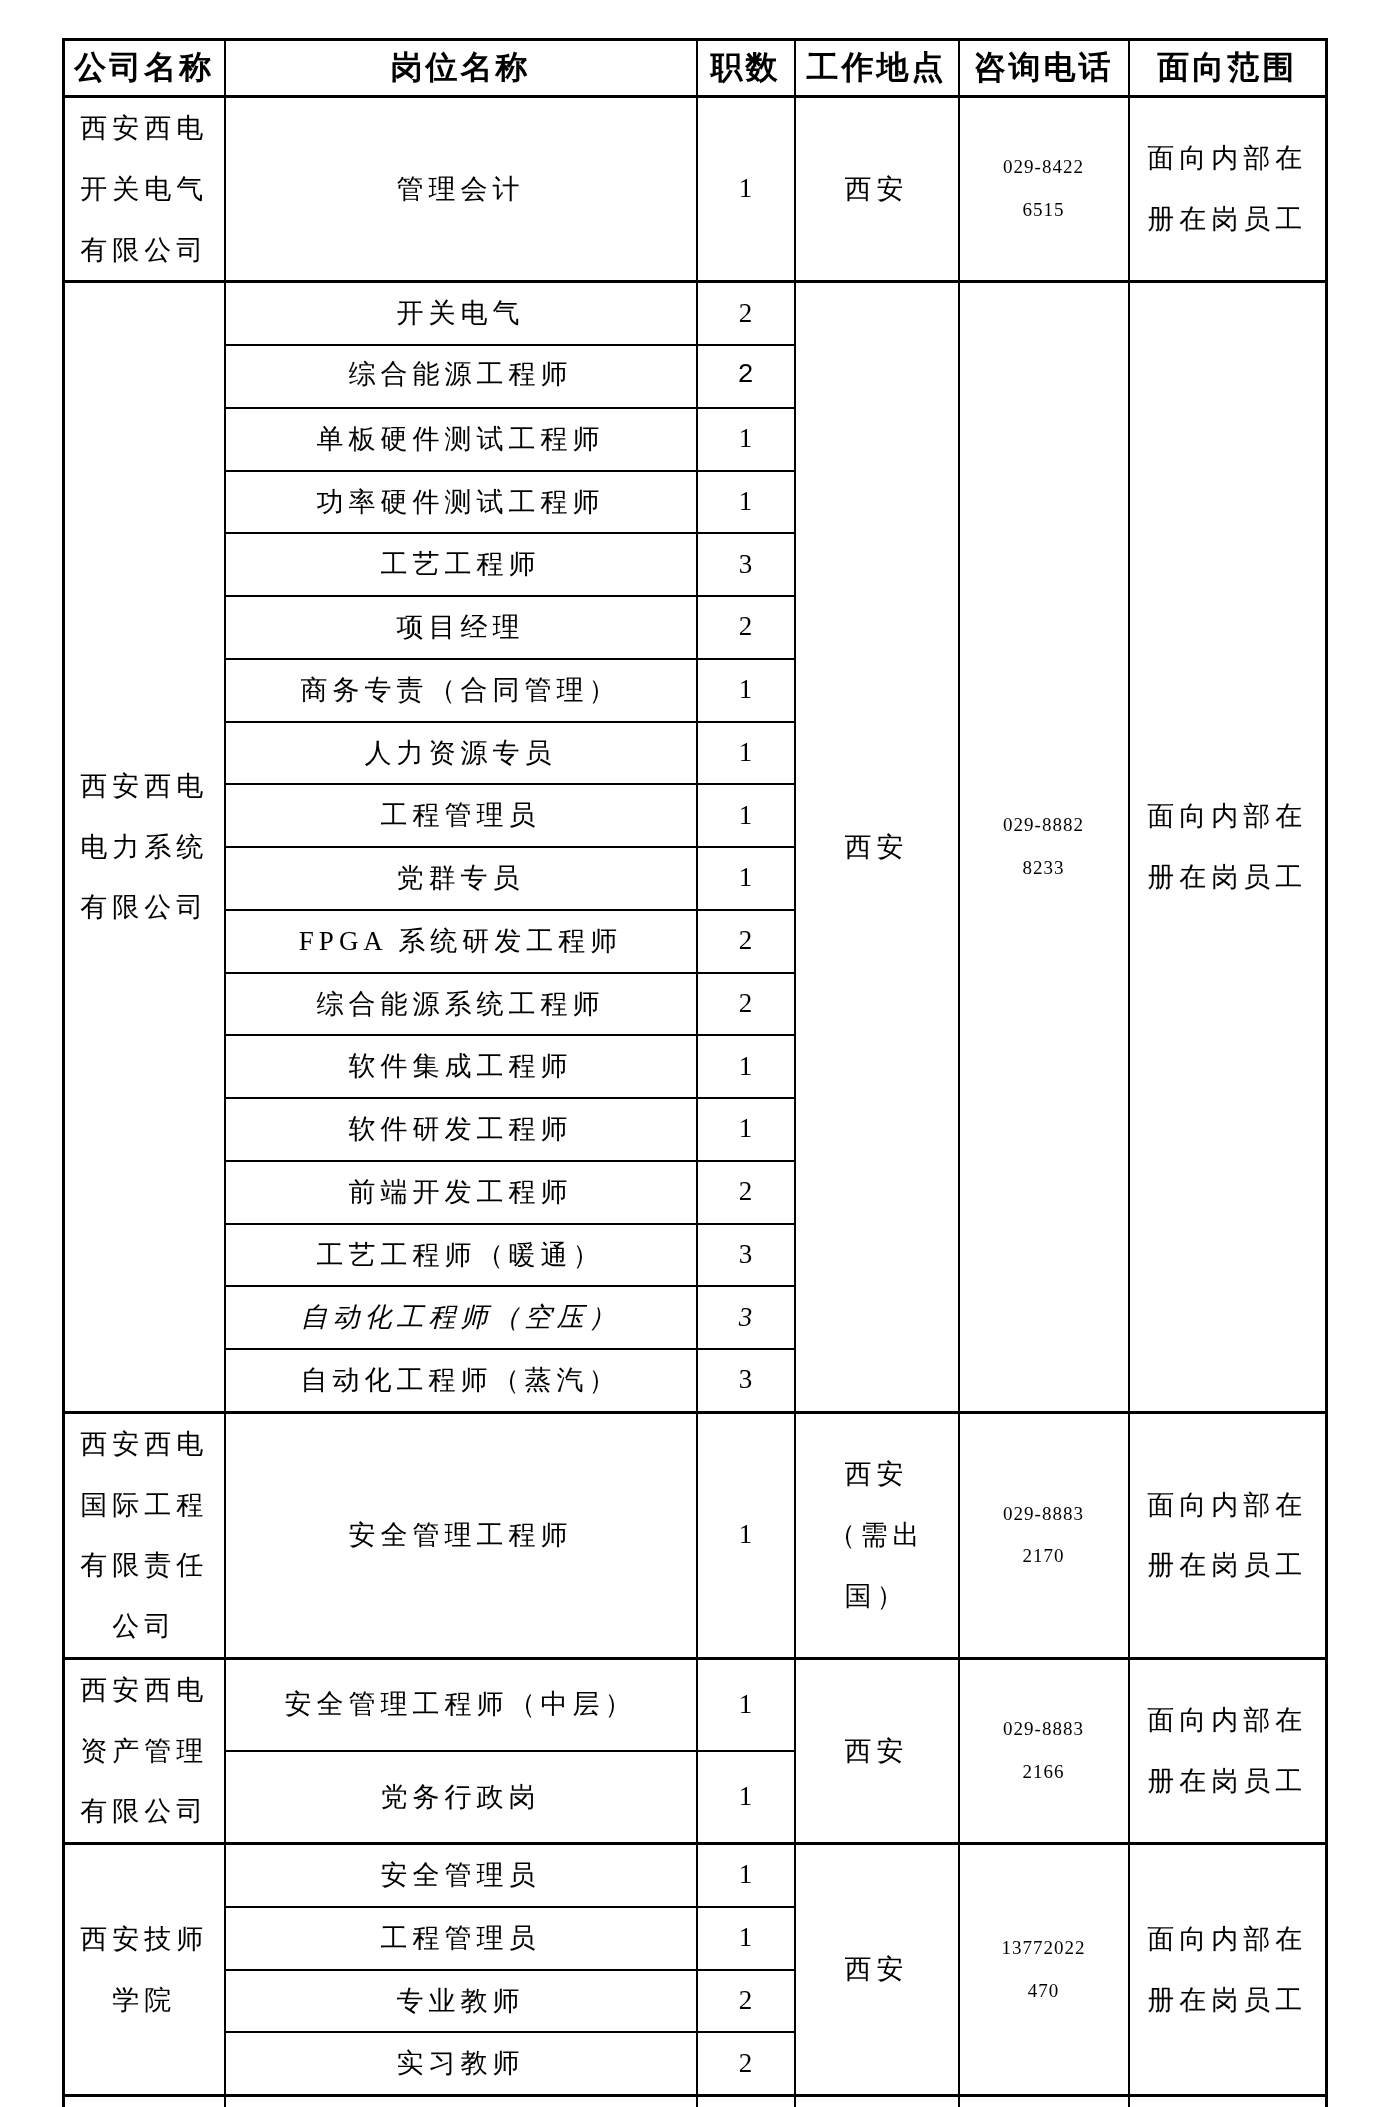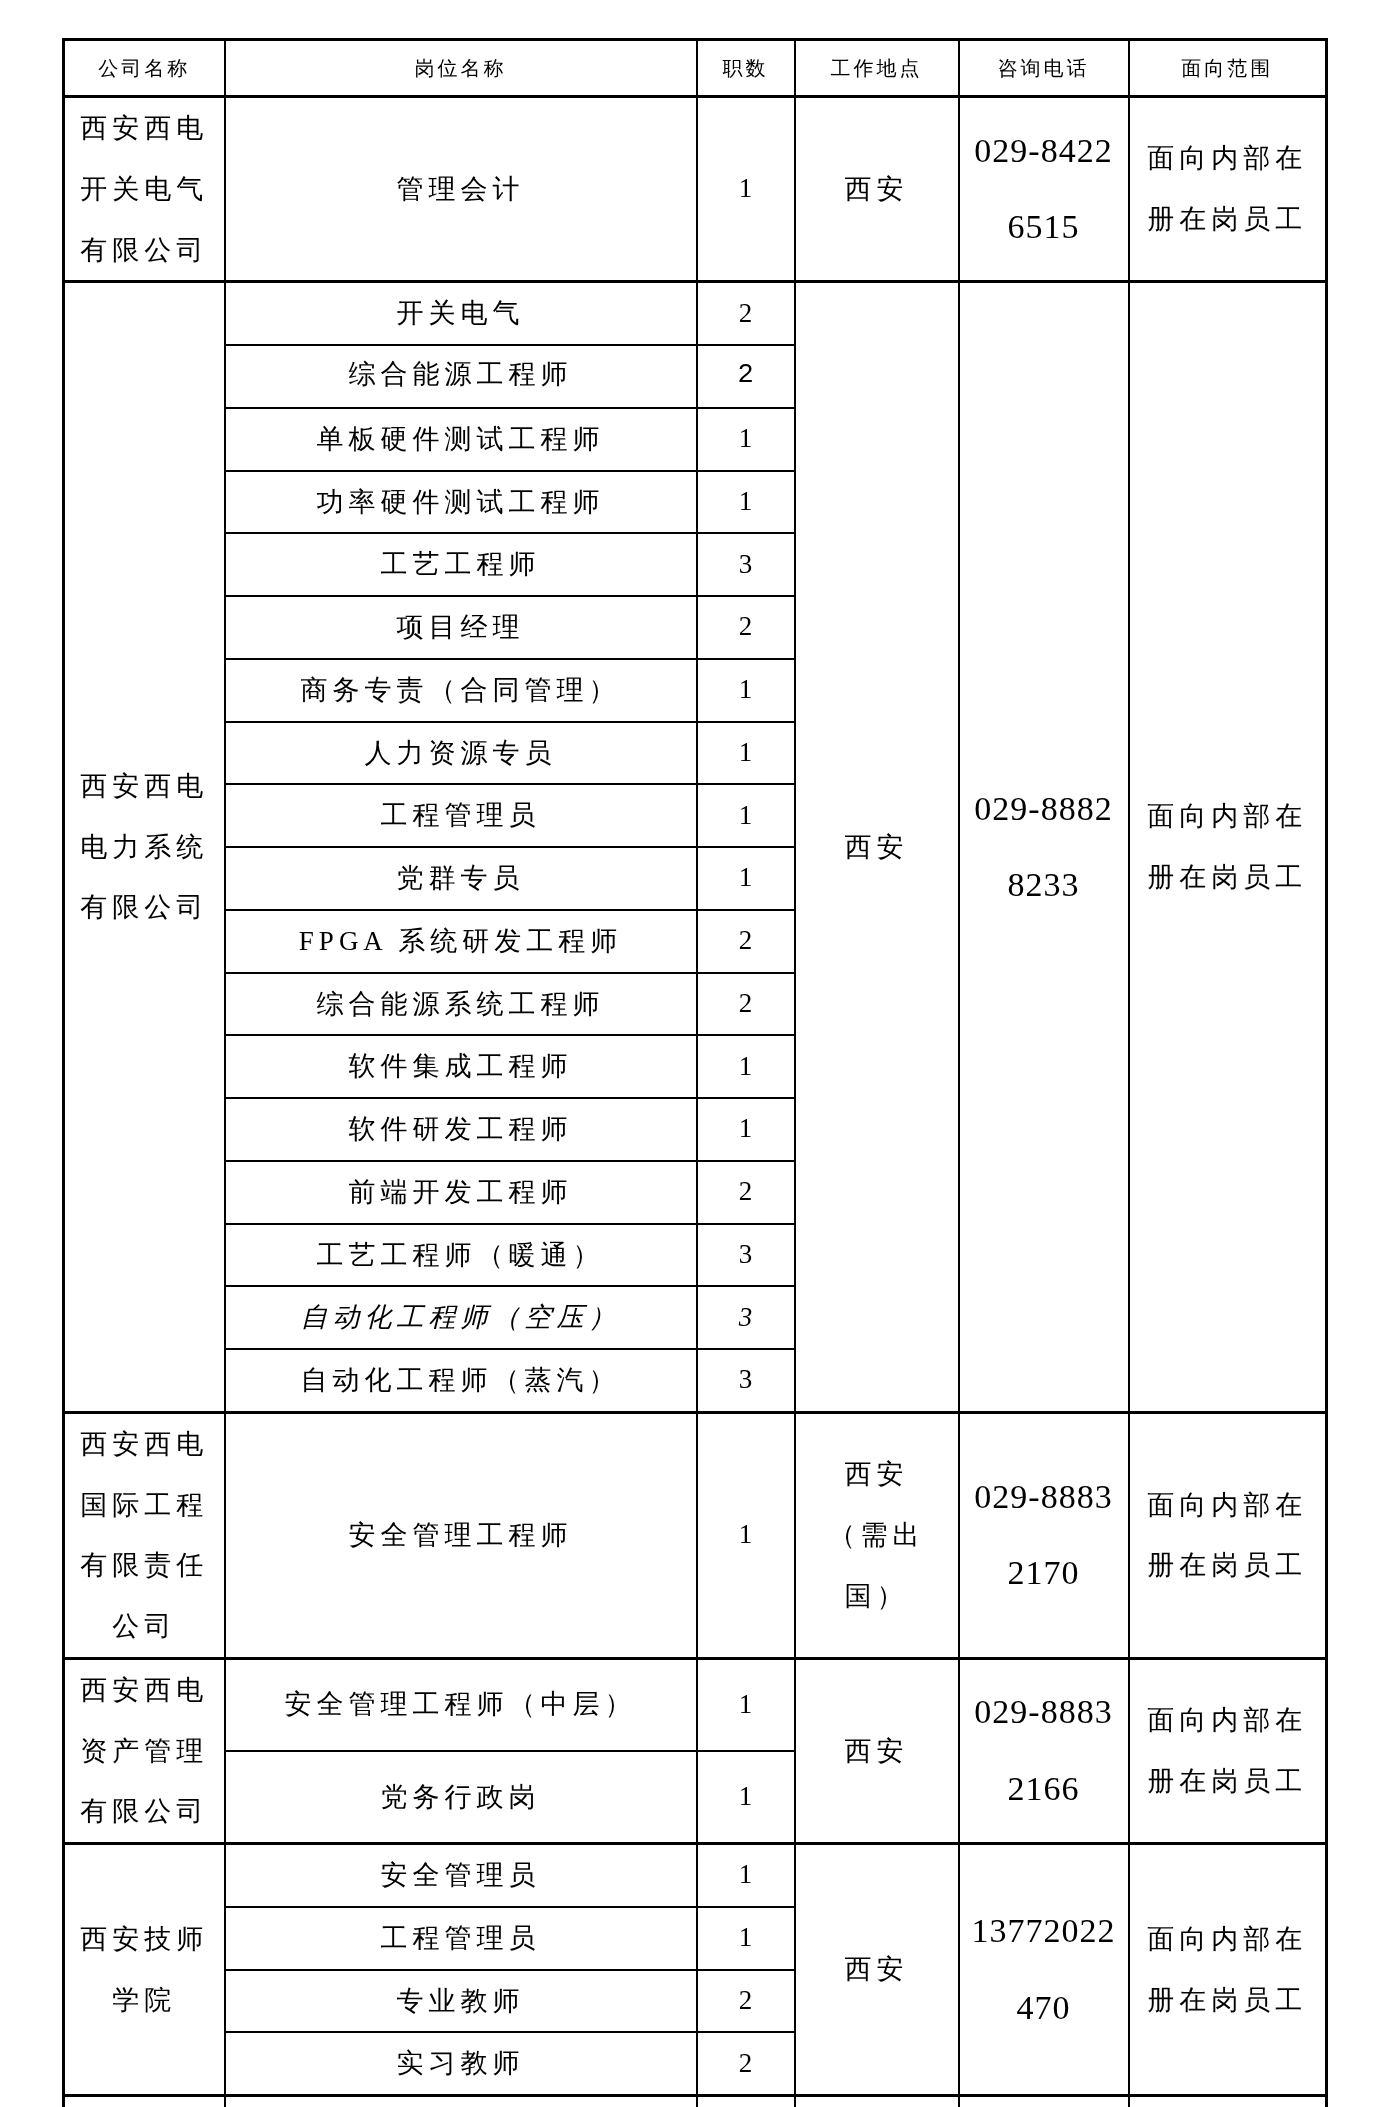--- a/index.html
+++ b/index.html
@@ -34,38 +34,38 @@
   }
   table.recruit {
     border: 3px solid #000000;
   }
   tr.section-first > td {
     border-top-width: 3px;
     margin-top: 48px;
   }
   th.hdr {
     font-family: "Liberation Sans", "DejaVu Sans", sans-serif;
-    font-weight: normal;
-    font-size: 20px;
+    font-weight: bold;
+    font-size: 32px;
     letter-spacing: 3px;
     white-space: nowrap;
   }
   td.cjk {
     font-size: 27px;
     letter-spacing: 5px;
     line-height: 2.25;
     white-space: pre-line;
   }
   td.num {
     font-size: 27px;
     letter-spacing: 0;
     line-height: 1.4;
   }
   td.phone {
-    font-size: 34px;
+    font-size: 19px;
     letter-spacing: 1px;
     line-height: 2.25;
     white-space: pre-line;
   }
 </style>
 </head>
 <body>
 
 <div id="recruit-table-wrap">
   <table class="recruit">

